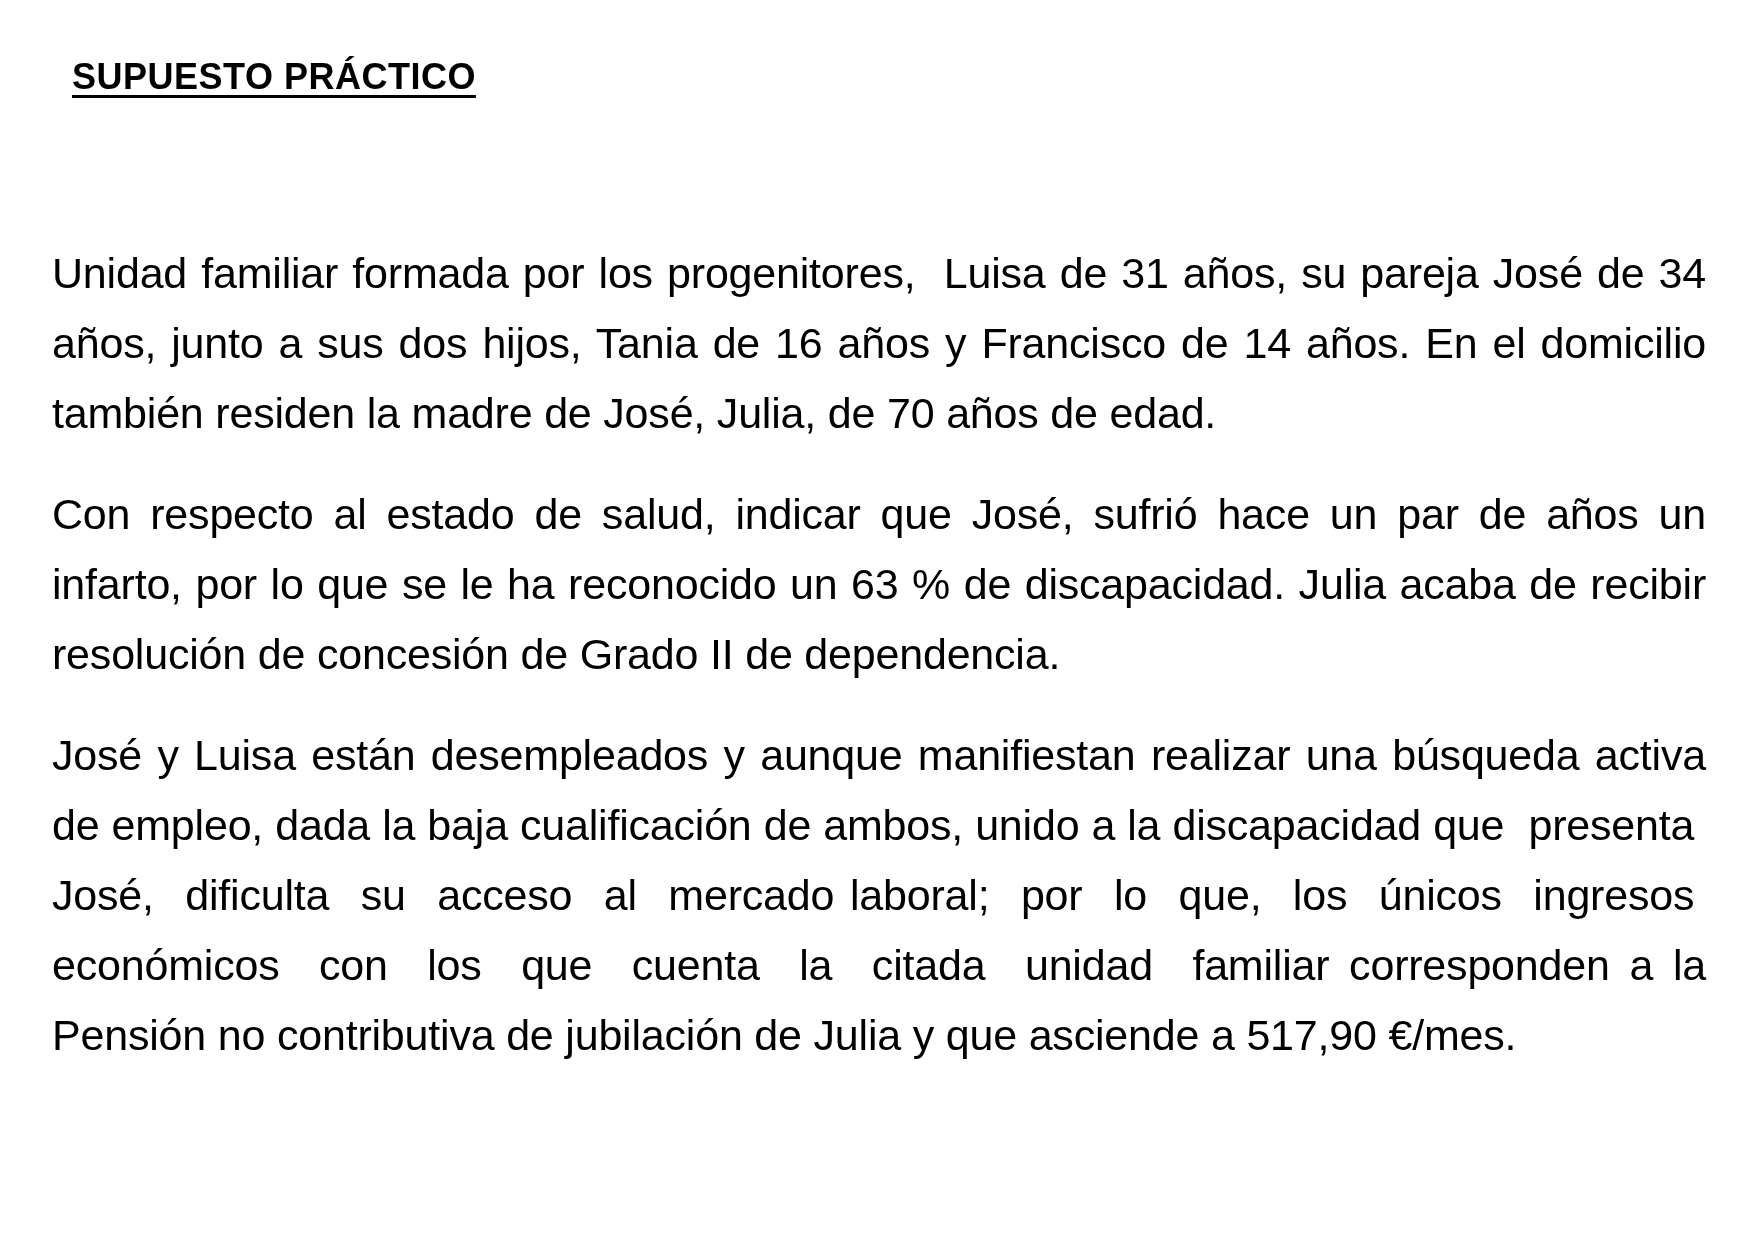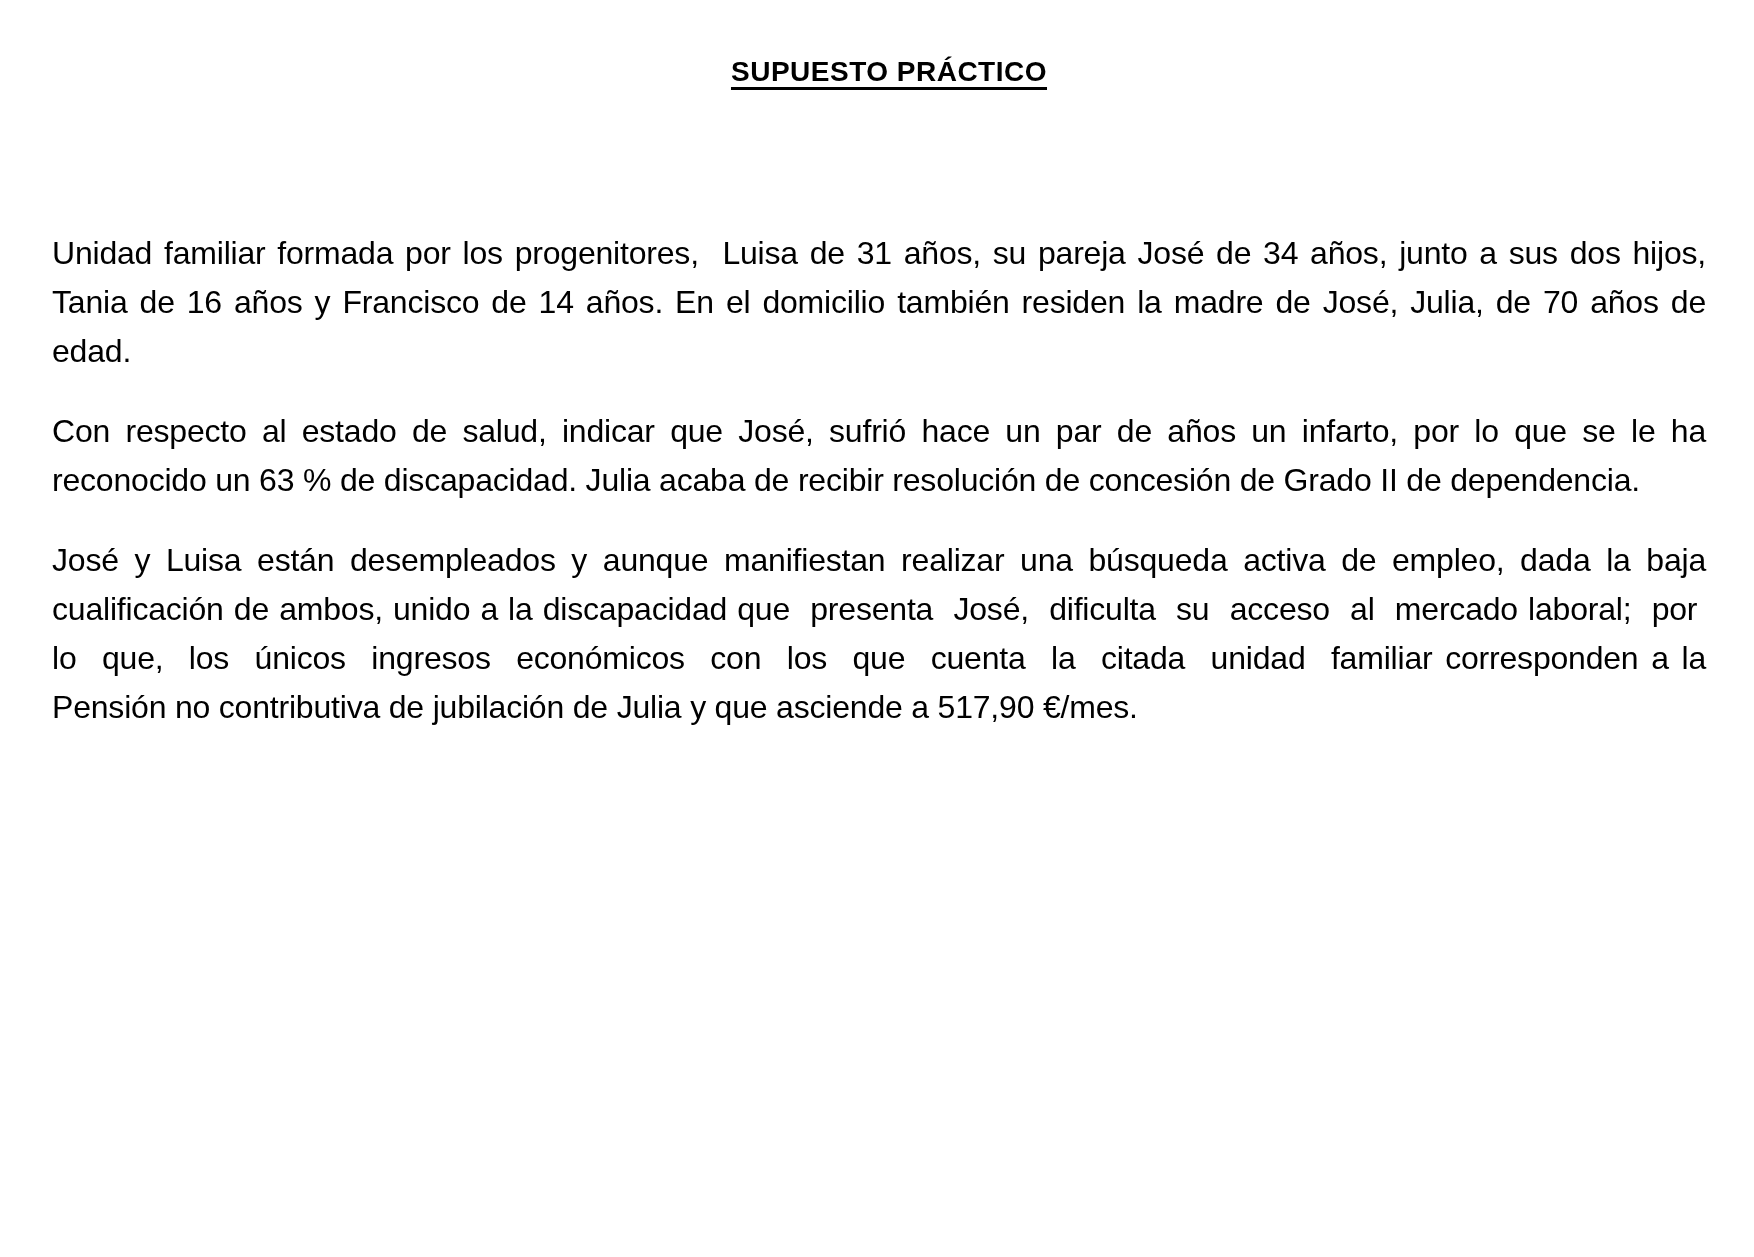--- a/index.html
+++ b/index.html
@@ -16,37 +16,36 @@
   }
   .page {
     box-sizing: border-box;
     width: 1754px;
     height: 1257px;
     padding: 55px 48px 0 52px;
     background: #ffffff;
   }
   .doc-title {
     margin: 0 0 0 20px;
-    font-size: 28px;
+    font-size: 36px;
     font-weight: bold;
     letter-spacing: 0.5px;
     text-decoration: underline;
     text-underline-offset: 6px;
     text-decoration-thickness: 3px;
     line-height: 1.2;
     color: #000000;
-    text-align: center;
   }
   .content {
     margin-top: 140px;
   }
   .content p {
     margin: 0 0 31px 0;
-    font-size: 32px;
-    line-height: 49px;
+    font-size: 43px;
+    line-height: 70px;
     letter-spacing: -0.2px;
     text-align: justify;
     color: #000000;
   }
 </style>
 </head>
 <body>
 
 <div class="page">
 

